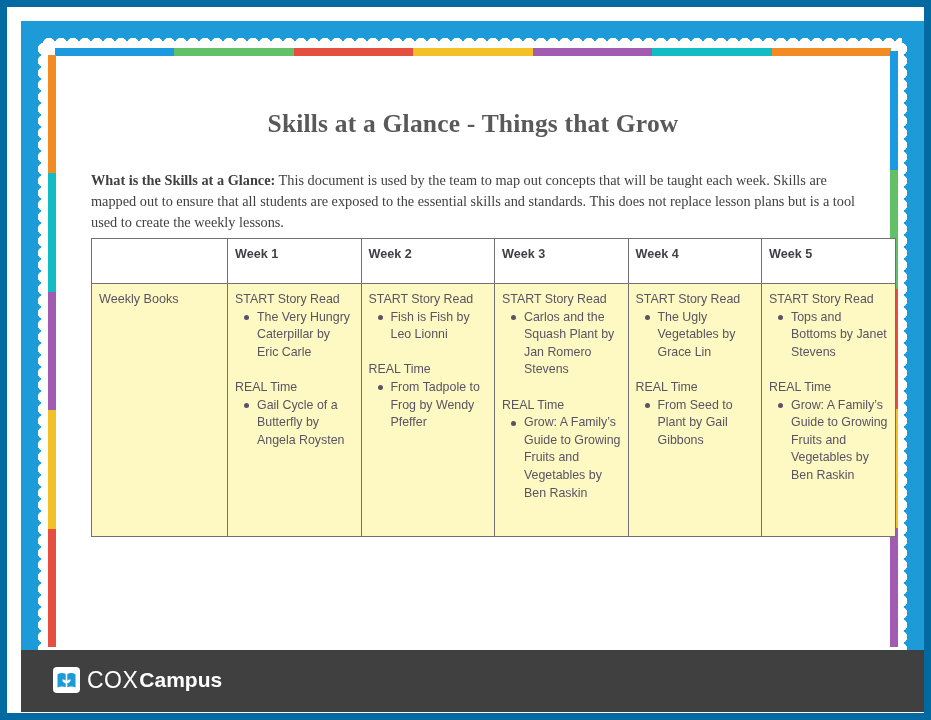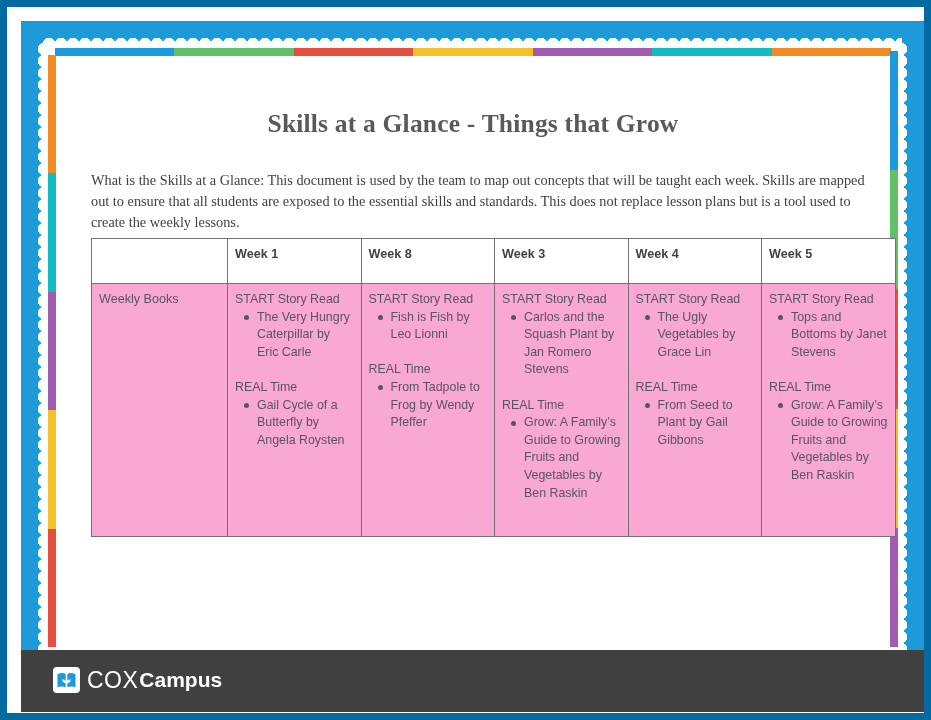--- a/index.html
+++ b/index.html
@@ -125,21 +125,21 @@
 
   .intro {
     position: absolute;
     left: 35px; top: 113px;
     width: 775px;
     font-family: "Liberation Serif", serif;
     font-size: 14.3px;
     line-height: 21px;
     color: #404040;
   }
-  .intro b { font-weight: normal; }
+  .intro b { font-weight: bold; }
 
   
   .tbl {
     position: absolute;
     left: 35px; top: 181px;
     width: 757px;
     border-collapse: collapse;
     table-layout: fixed;
   }
   .tbl td, .tbl th {
@@ -151,21 +151,21 @@
     height: 36px;
     background: #ffffff;
     text-align: left;
     font-size: 12.6px;
     font-weight: bold;
     color: #3f3f46;
     padding: 8px 0 0 7px;
     vertical-align: top;
   }
   .tbl td {
-    background: #f9a8d4;
+    background: #fef9c3;
     height: 239px;
     padding: 7px 6px 6px 7px;
     font-size: 12.4px;
     color: #595463;
     line-height: 17.6px;
   }
   .col-label { width: 128px; }
   .col-week  { width: 125.5px; margin-left: 9px; }
 
   .cell-label {
@@ -296,21 +296,21 @@
 
     <div class="intro">
       <b>What is the Skills at a Glance:</b><span>  This document is used by the team to map out concepts that will be taught each week.  Skills are mapped out to ensure that all students are exposed to the essential skills and standards.  This does not replace lesson plans but is a tool used to create the weekly lessons.</span>
     </div>
 
     <table class="tbl">
       <thead>
         <tr>
           <th class="col-label"></th>
           <th class="col-week">Week 1</th>
-          <th class="col-week">Week 8</th>
+          <th class="col-week">Week 2</th>
           <th class="col-week">Week 3</th>
           <th class="col-week">Week 4</th>
           <th class="col-week">Week 5</th>
         </tr>
       </thead>
       <tbody>
         <tr>
           <td>
             <div class="cell-label">Weekly Books</div>
           </td>

